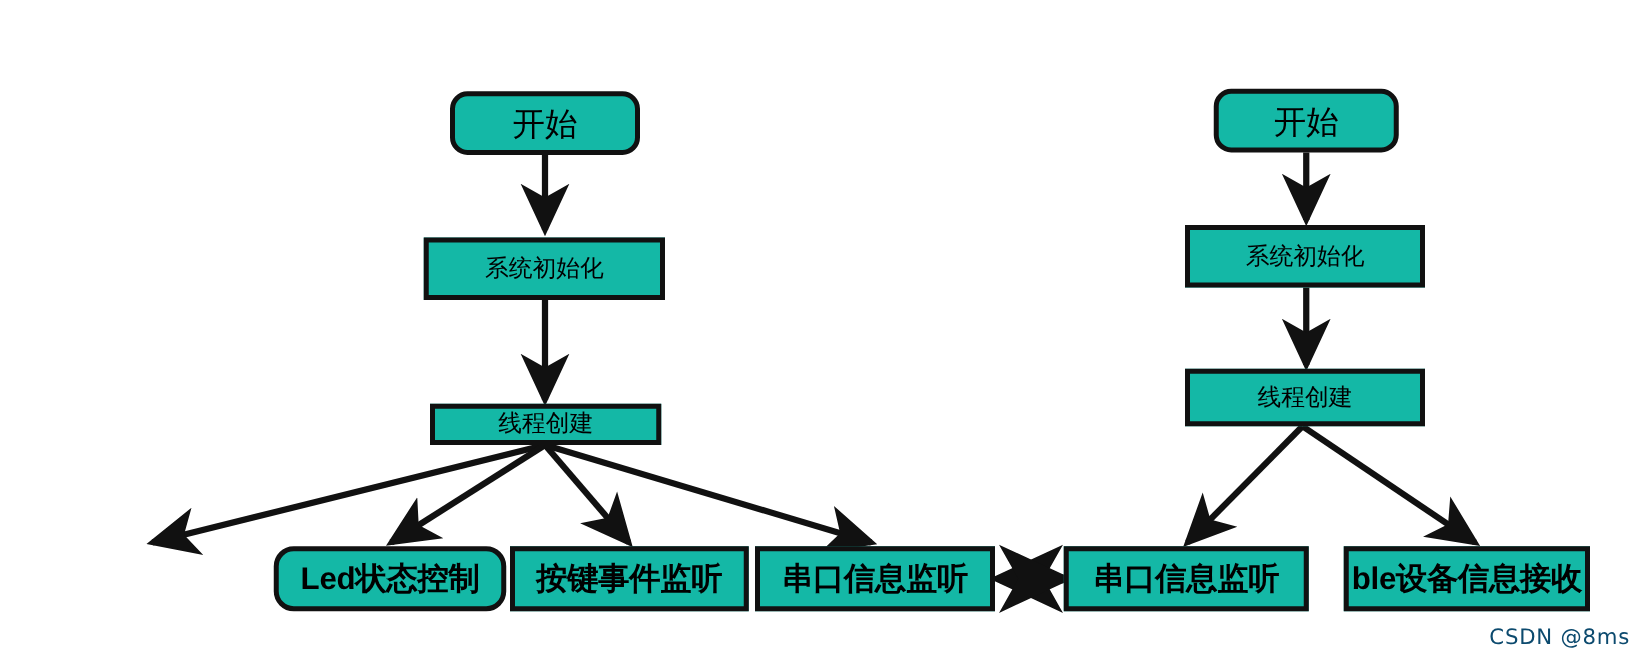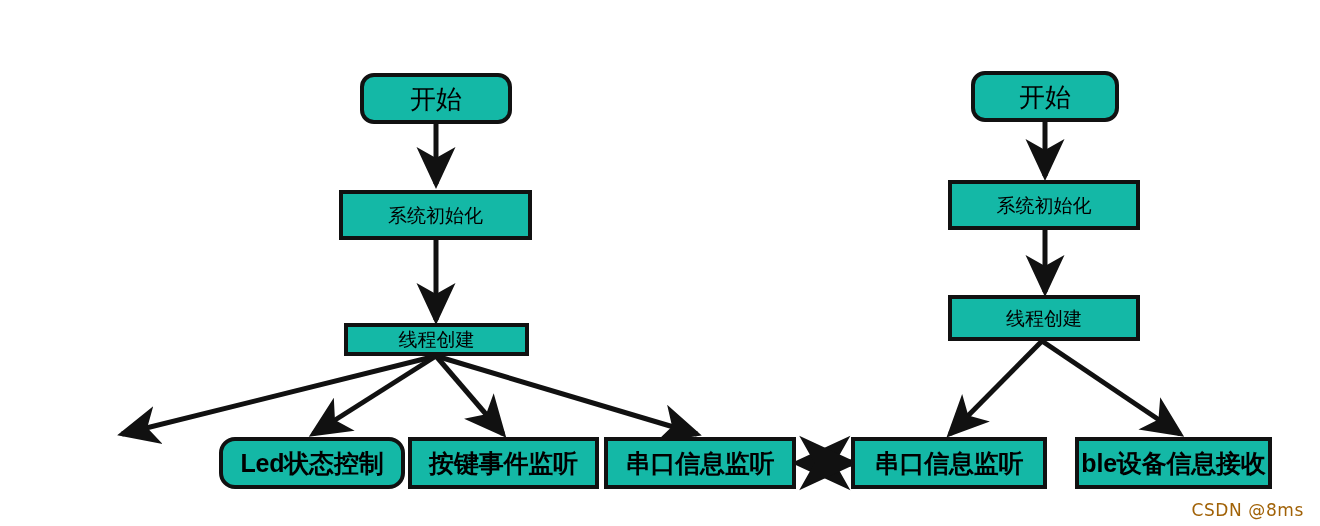--- a/index.html
+++ b/index.html
@@ -58,21 +58,21 @@
     width: 1320px;
     height: 526px;
     z-index: 1;
     pointer-events: none;
   }
   .watermark {
     position: absolute;
     right: 16px;
     bottom: 6px;
     font-size: 17px;
-    color: #a16207;
+    color: #0c4a6e;
     letter-spacing: 0.6px;
     z-index: 4;
     font-family: "DejaVu Sans", sans-serif;
   }
 </style>
 </head>
 <body>
 
 <div id="canvas">
 

